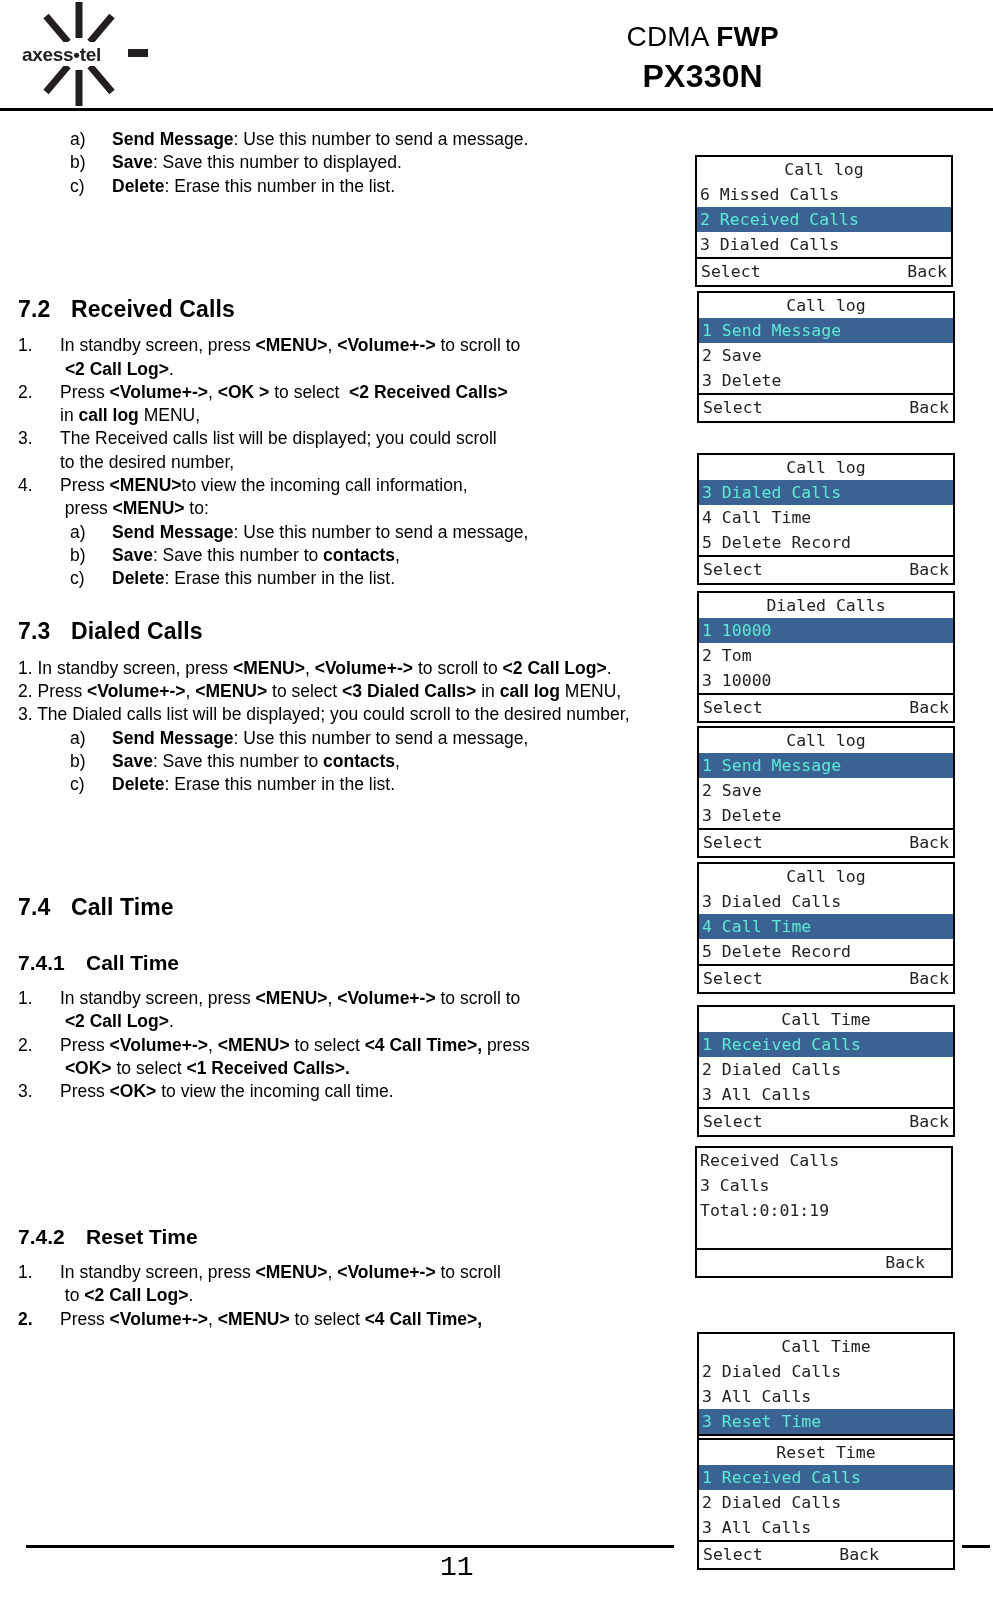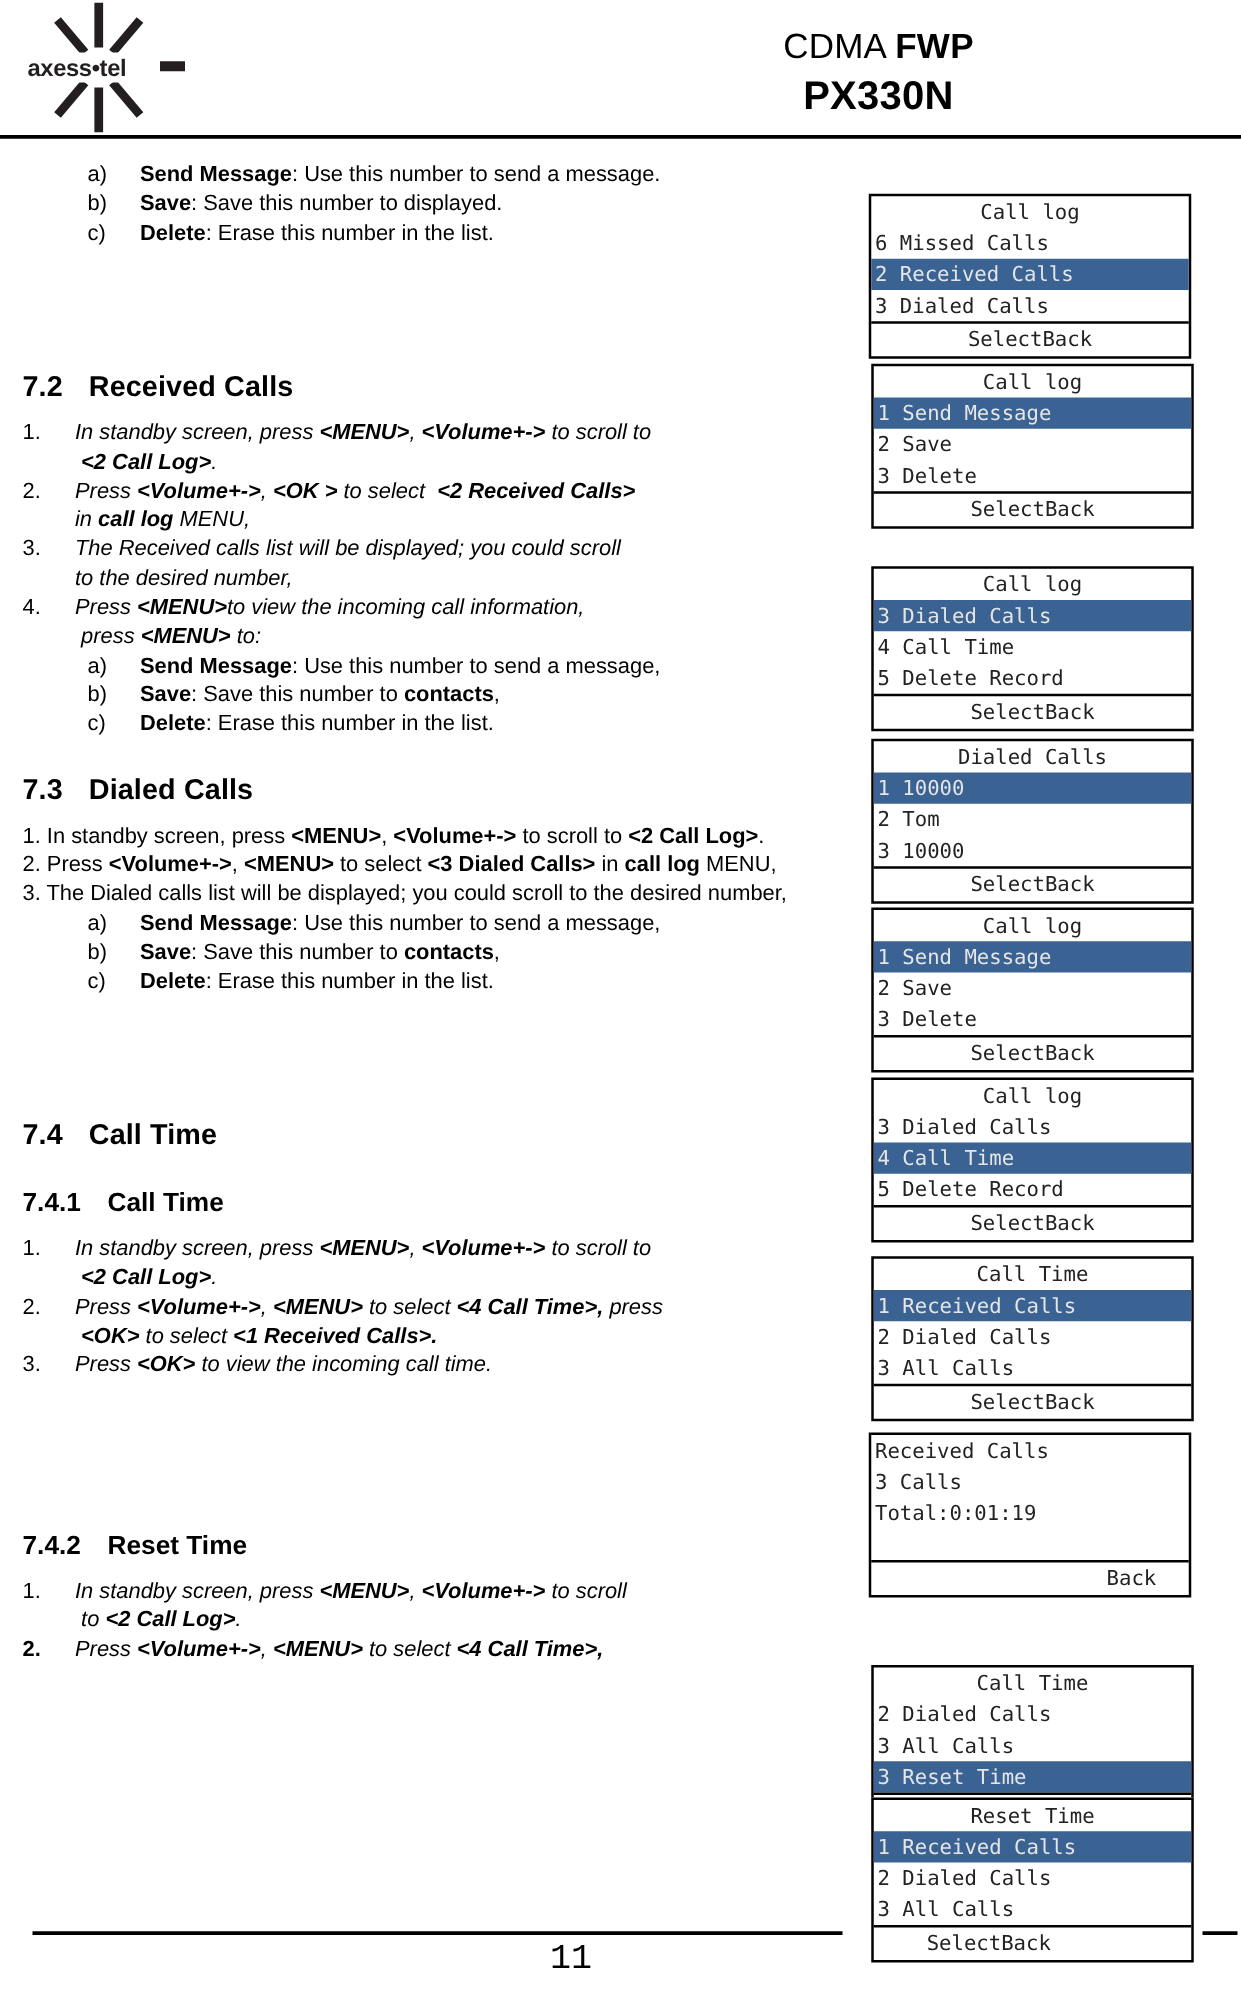--- a/index.html
+++ b/index.html
@@ -30,21 +30,21 @@
 
   
   .textcol {
     position: absolute; left: 18px; top: 128px; width: 660px;
     font-size: 17.5px; line-height: 1.33; color: #000;
   }
   .textcol b { font-weight: 700; }
 
   .ol-item { display: flex; align-items: flex-start; }
   .ol-item .mk { width: 42px; flex: 0 0 42px; }
-  .ol-item .bd { flex: 1 1 auto; font-style: italic; }
+  .ol-item .bd { flex: 1 1 auto; }
 
   .sub-item { display: flex; align-items: flex-start; margin-left: 52px; }
   .sub-item .mk { width: 42px; flex: 0 0 42px; }
   .sub-item .bd { flex: 1 1 auto; }
 
   .h2 { font-size: 23px; font-weight: 700; letter-spacing: .1px; }
   .h2 .num { display: inline-block; width: 53px; }
   .h3 { font-size: 21px; font-weight: 700; }
   .h3 .num { display: inline-block; width: 68px; }
   .gap10 { height: 10px; }
@@ -62,26 +62,26 @@
     font-size: 16.5px;
     color: #222;
   }
   .lcd .row {
     height: 25px; line-height: 25px;
     padding: 0 3px;
     white-space: pre;
     overflow: hidden;
   }
   .lcd .title { text-align: center; }
-  .lcd .sel { background: #3a6394; color: #e5e5e5; }
+  .lcd .sel { background: #3a6394; color: #5eead4; }
   .lcd .divider { height: 2px; background: #000; }
   .lcd .footer {
     height: 26px; line-height: 26px;
     padding: 0 4px;
-    display: flex; justify-content: center;
+    display: flex; justify-content: space-between;
     white-space: pre;
   }
   .lcd .footer .ft-right { }
   .lcd.info .footer { justify-content: flex-end; }
   .lcd.info .footer .ft-right { padding-right: 22px; }
 
   
   .footer-rule {
     position: absolute; left: 26px; top: 1545px; width: 648px; height: 3px;
     background: #000;

